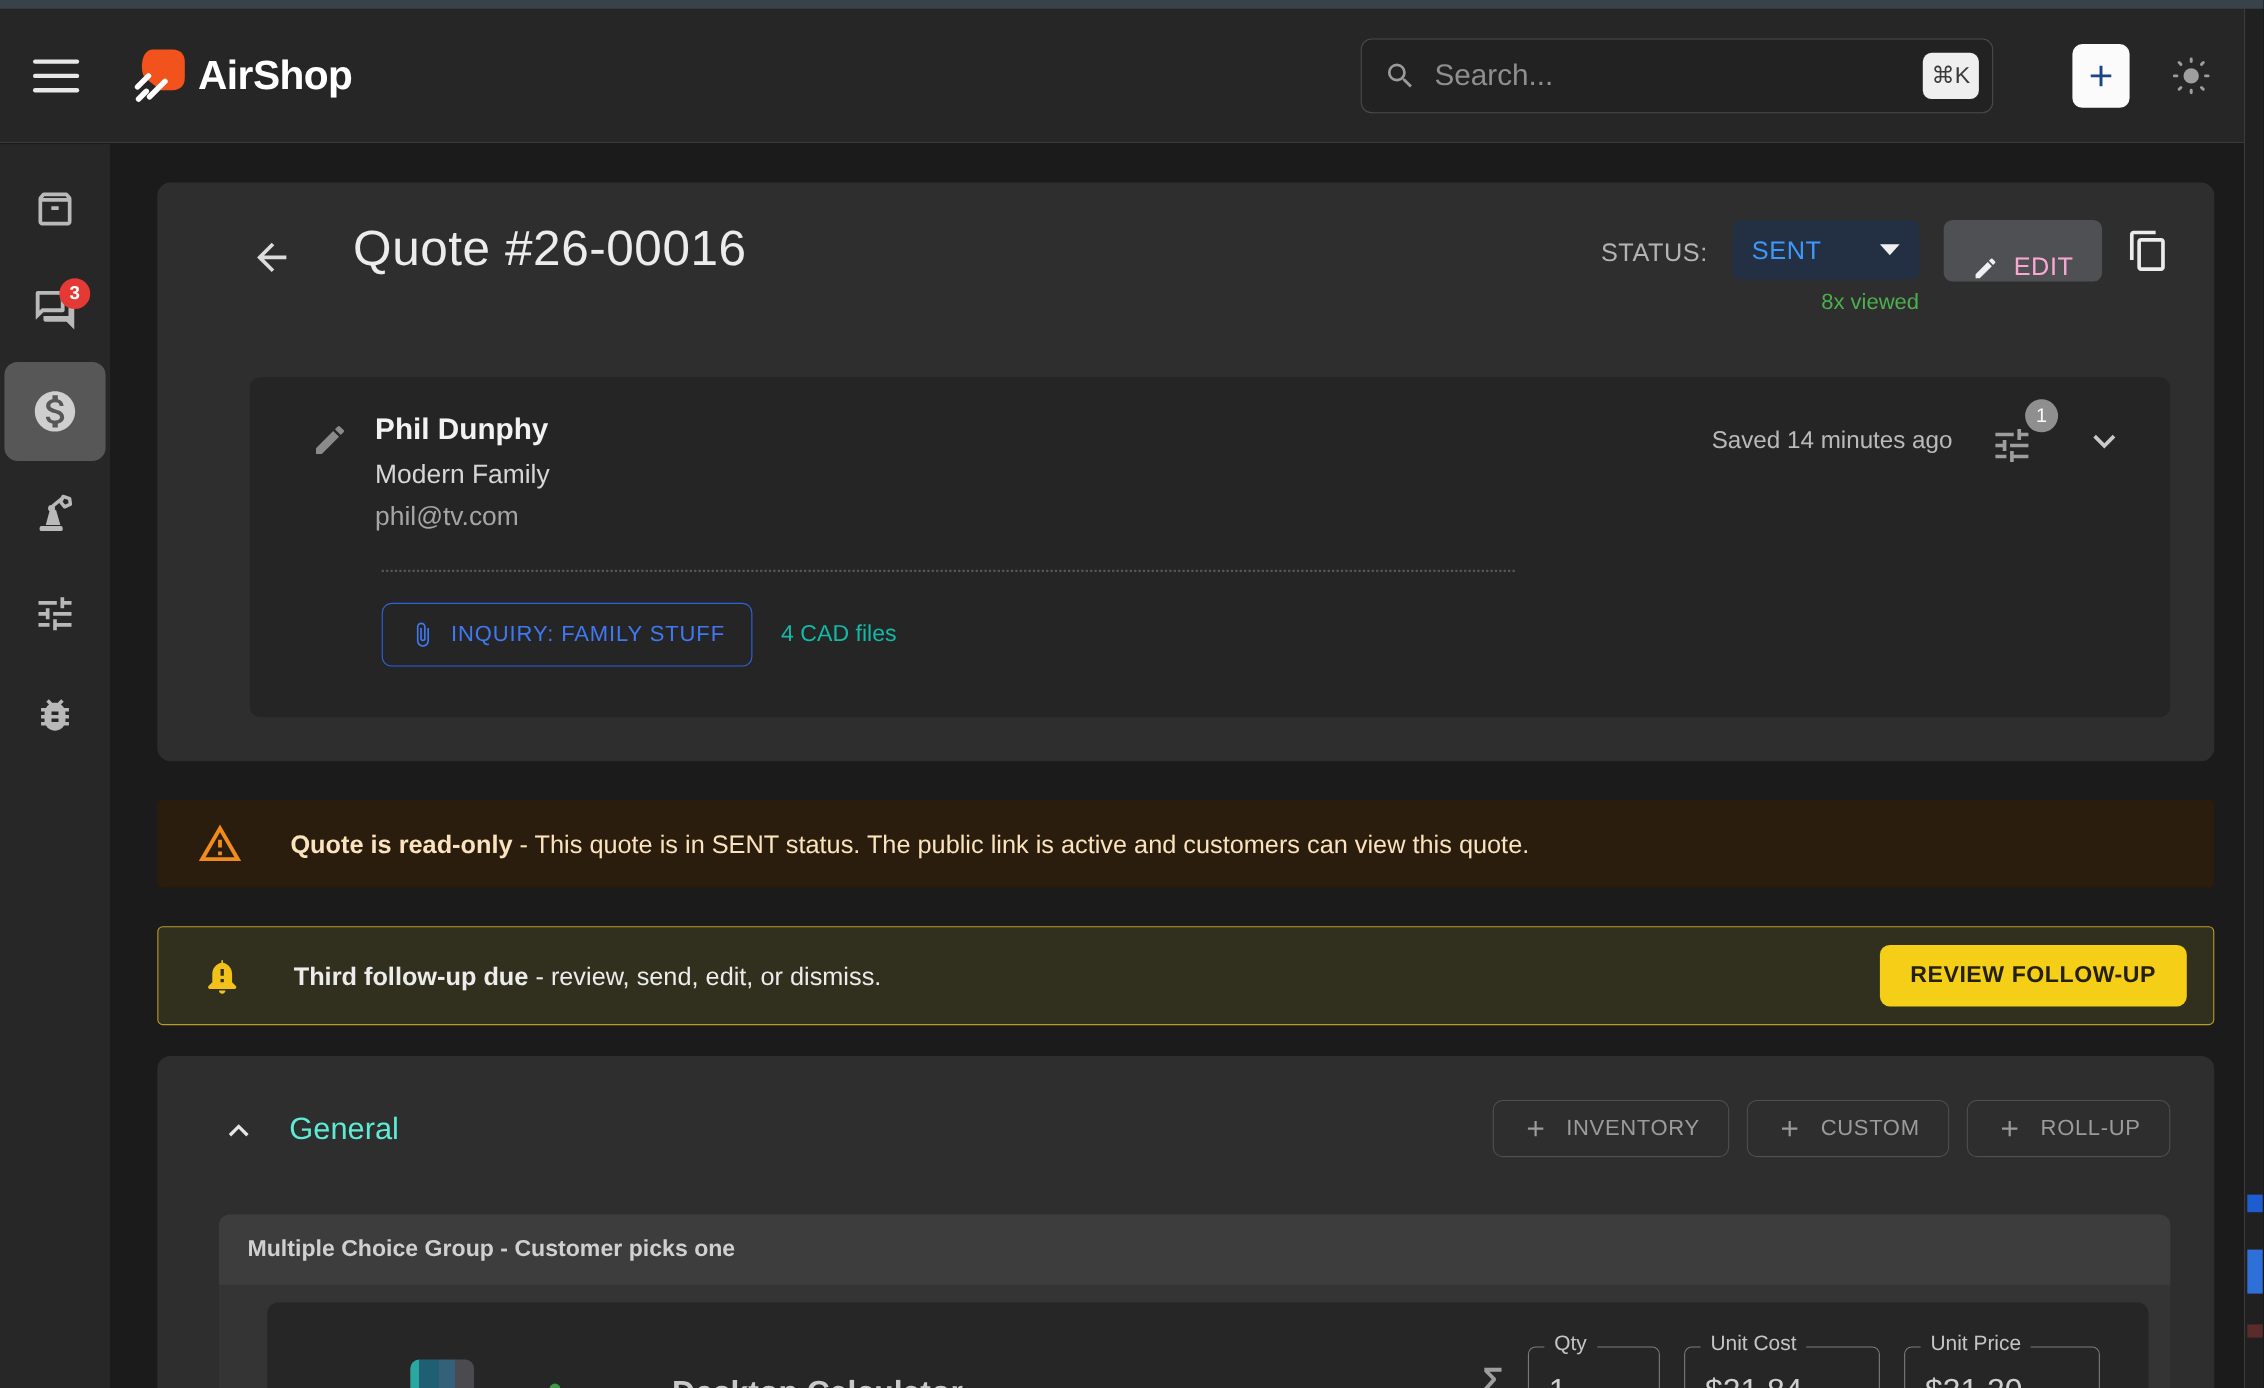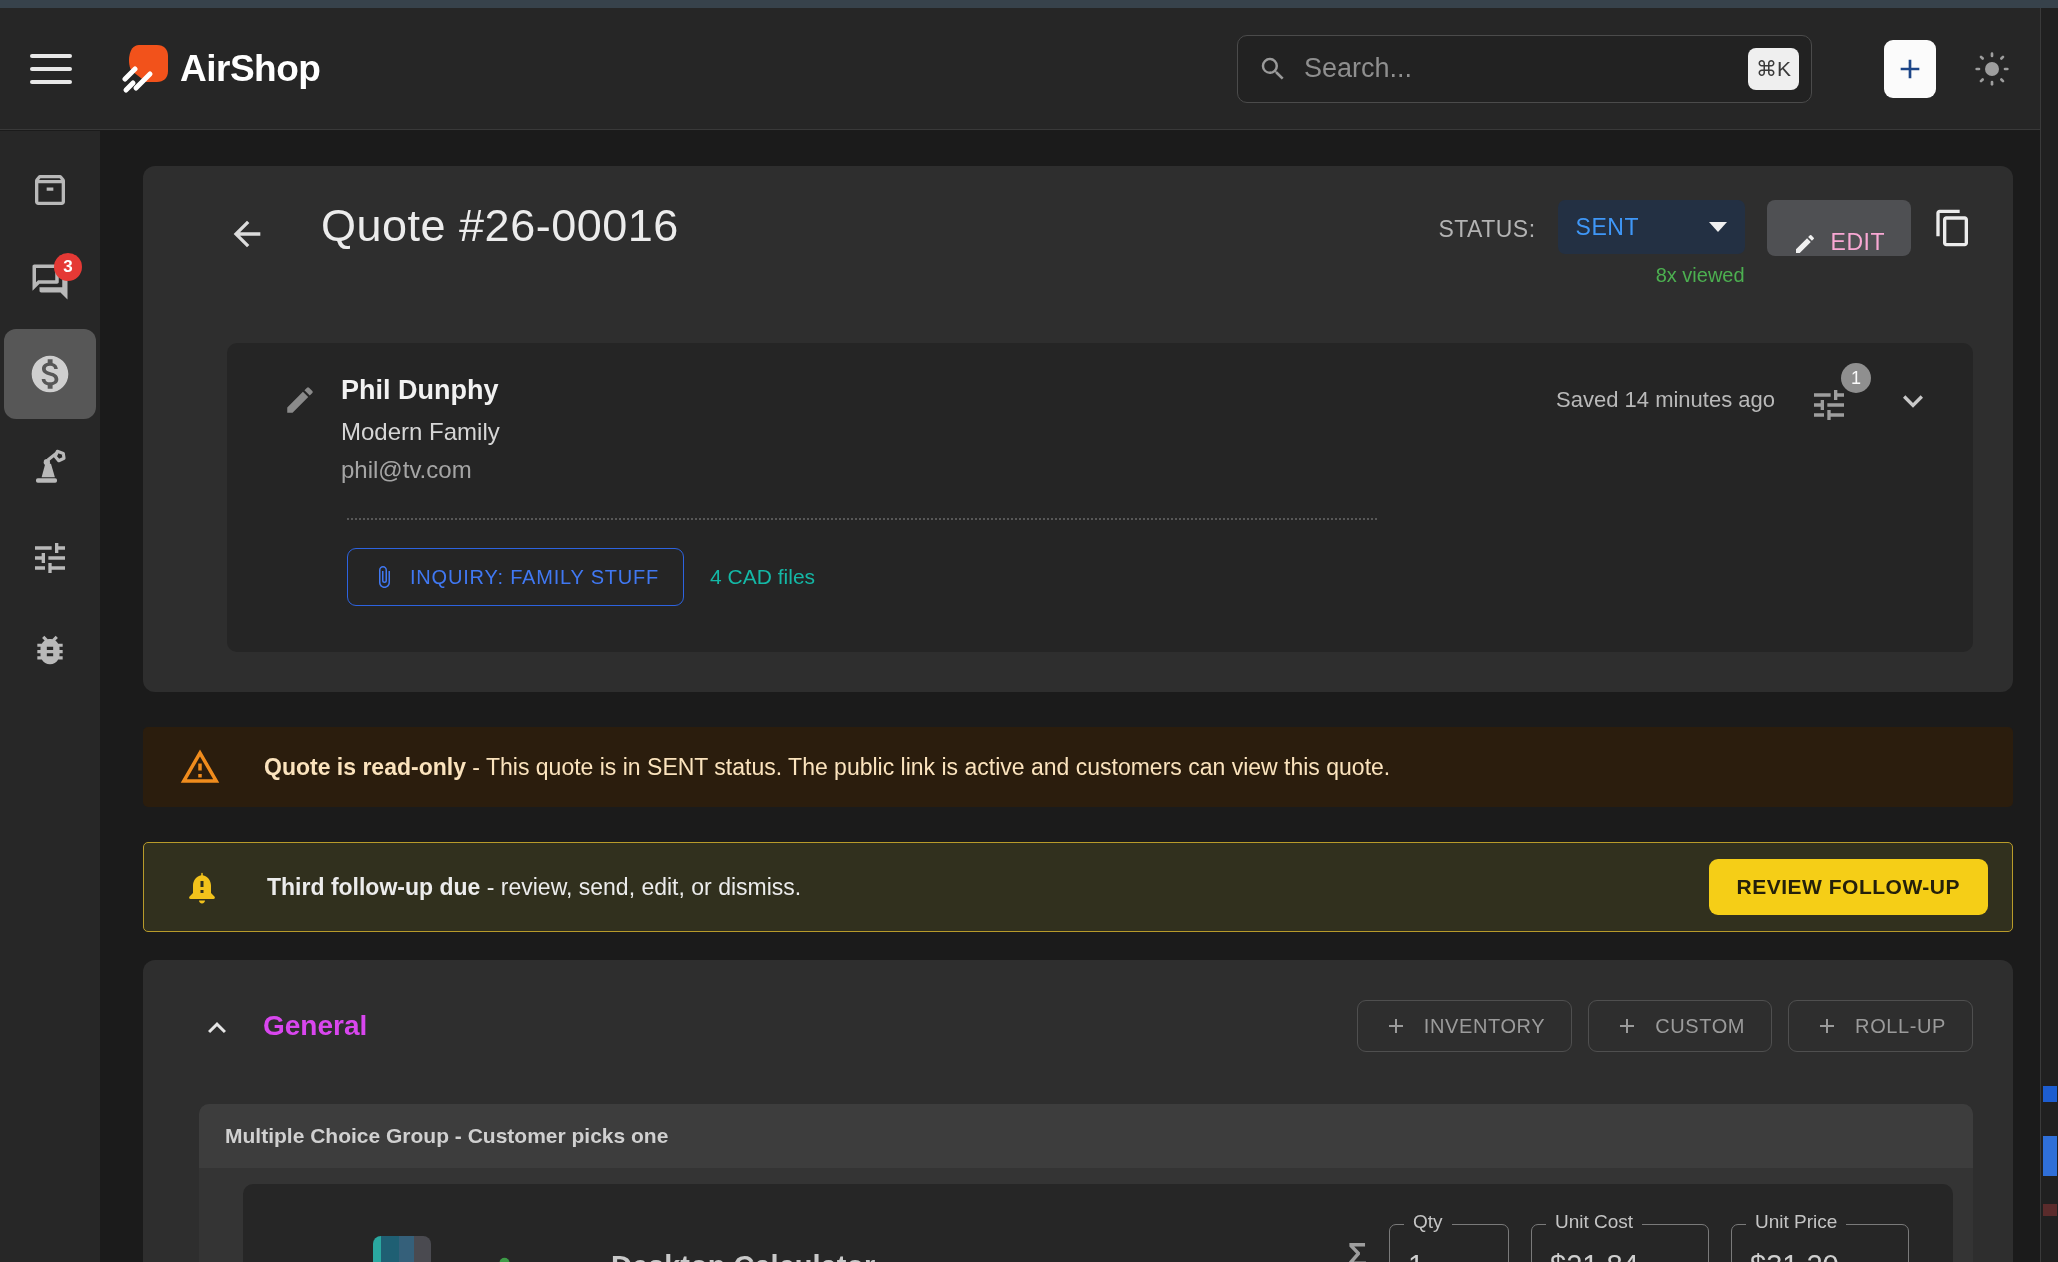--- a/index.html
+++ b/index.html
@@ -67,21 +67,21 @@
 
   
   .quote-card { padding:34px 40px 40px 84px; }
   .quote-head { display:flex; align-items:flex-start; }
   .back-btn { background:none; border:none; cursor:pointer; margin-top:14px; }
   .quote-title { font-size:45px; font-weight:400; color:#ececec; margin-left:54px; letter-spacing:0.5px; }
   .status-cluster { margin-left:auto; display:flex; align-items:flex-start; gap:22px; }
   .status-label { color:#b3b3b3; font-size:23px; margin-top:16px; letter-spacing:0.5px; }
   .status-col { display:flex; flex-direction:column; align-items:flex-end; }
   .status-select {
-    width:187px; height:54px; background:#233043; border:none; border-radius:7px;
+    width:170px; height:54px; background:#233043; border:none; border-radius:7px;
     display:flex; align-items:center; padding:0 16px 0 18px; cursor:pointer;
   }
   .status-value { color:#3f97f7; font-size:23px; font-weight:500; letter-spacing:0.5px; }
   .caret { margin-left:auto; }
   .viewed { color:#4caf50; font-size:20px; margin-top:10px; }
   .edit-btn {
     height:56px; background:#4f5053; border:none; border-radius:8px; cursor:pointer;
     display:flex; align-items:flex-end; gap:14px; padding:0 26px; color:#f9a8d4; font-size:23px; letter-spacing:0.5px;
   }
   .copy-btn { background:none; border:none; cursor:pointer; margin-top:8px; }
@@ -120,21 +120,21 @@
   .bold { font-weight:bold; }
   .review-btn {
     margin-left:auto; background:#f5ce17; color:#24200b; border:none; border-radius:9px;
     height:56px; padding:0 28px; font-size:21px; font-weight:bold; letter-spacing:0.5px; cursor:pointer;
   }
 
   
   .general-card { margin-top:28px; padding:40px 40px 0 56px; border-radius:12px 12px 0 0; height:600px; }
   .general-head { display:flex; align-items:center; }
   .collapse-btn { background:none; border:none; cursor:pointer; margin-top:4px; }
-  .general-title { font-size:28px; font-weight:bold; color:#d946ef; margin-left:28px; }
+  .general-title { font-size:28px; font-weight:normal; color:#5eead4; margin-left:28px; }
   .gen-actions { margin-left:auto; display:flex; gap:16px; }
   .ghost-btn {
     height:52px; border:1px solid #4f4f4f; background:transparent; border-radius:9px; cursor:pointer;
     display:flex; align-items:center; gap:16px; padding:0 26px; color:#9b9b9b; font-size:20px; letter-spacing:0.6px;
   }
   .group { margin-top:52px; background:#343434; border-radius:10px 10px 0 0; }
   .group-bar { background:#3d3d3d; border-radius:10px 10px 0 0; padding:20px 26px; cursor:pointer; }
   .group-label { color:#d0d0d0; font-size:21px; font-weight:bold; }
   .group-body { padding:16px 20px 0 44px; }
   .item-card { background:#262626; border-radius:10px 10px 0 0; padding:26px 44px 80px 40px; display:flex; }

